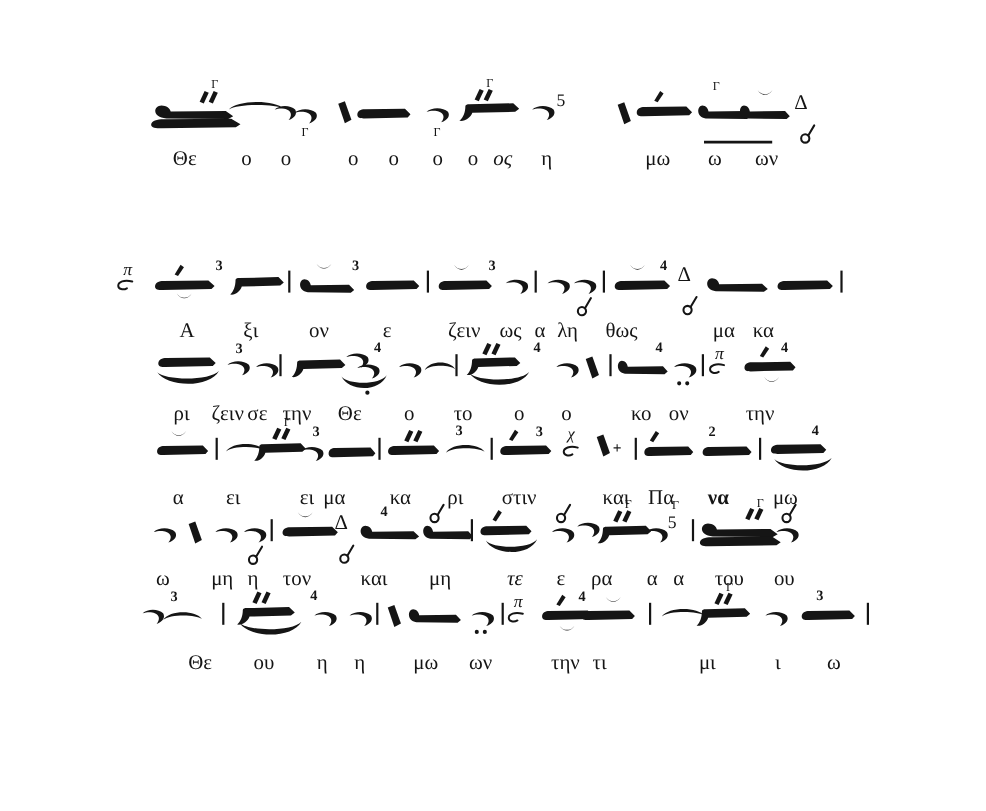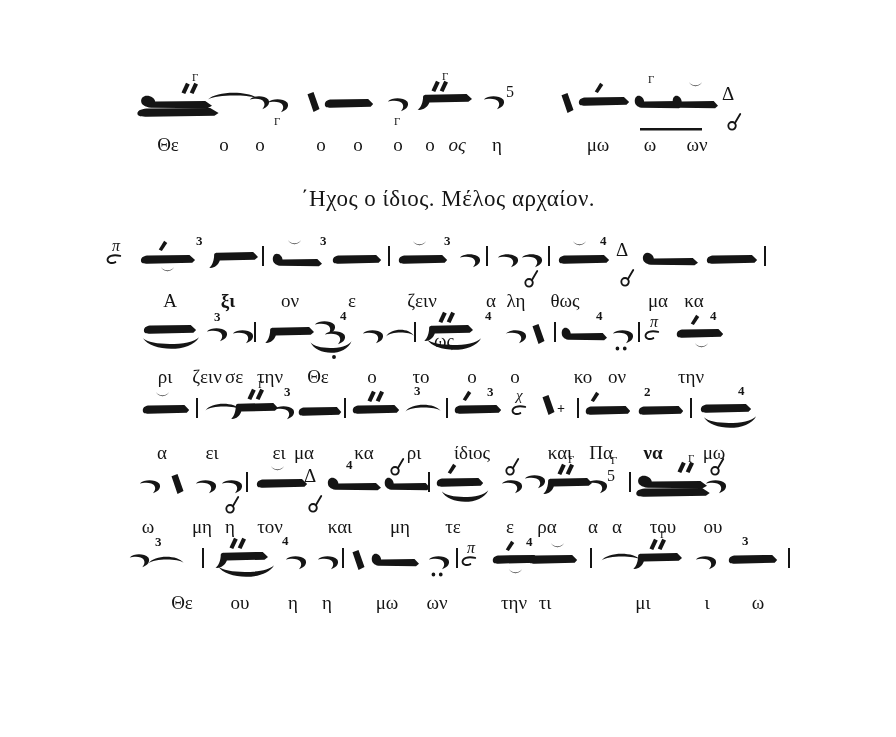--- a/index.html
+++ b/index.html
@@ -19,21 +19,20 @@
   .tg-pi{font-size:16px;font-style:italic;}
   .tg-chi{font-size:15px;font-style:italic;}
   .tg-gamma{font-size:11px;}
   .tg-hook{font-size:16px;}
   .tg-plus{font-size:14px;font-weight:bold;}
 </style>
 </head>
 <body>
 
 <div class="sheet">
-  <div class="heading">΄Ηχος ο ίδιος. Μέλος αρχαίον.</div>
   <div id="music">
       <div class="mline" style="top: 82px;">
         <span class="ng" style="left: 140px; top: 13px;">
           <svg viewBox="0 0 64 20" width="72" height="17" preserveAspectRatio="none">
             <path d="M6 1 C10 1 13 4 13.5 7.5 L58 7 L64 12.5 L60 15.5 L10 15 C4 14 1 11 1 7 C1 4 3 1 6 1 Z" fill="#151515"></path>
           </svg>
         </span>
         <span class="ng" style="left: 136px; top: 25px;">
           <svg viewBox="0 0 60 12" width="84" height="11" preserveAspectRatio="none">
             <path d="M1 7 C1 3 5 1.5 9 1.5 L53 1 L59 6.5 L56 9.5 L8 10.5 C4 10.5 1 10 1 7 Z" fill="#151515"></path>
@@ -255,25 +254,25 @@
             <path d="M6 1 C10 1 13 4 13.5 7.5 L58 7 L64 12.5 L60 15.5 L10 15 C4 14 1 11 1 7 C1 4 3 1 6 1 Z" fill="#151515"></path>
           </svg>
         </span>
         <span class="ng" style="left: 706px; top: 16px;">
           <svg viewBox="0 0 60 12" width="52" height="11" preserveAspectRatio="none">
             <path d="M1 7 C1 3 5 1.5 9 1.5 L53 1 L59 6.5 L56 9.5 L8 10.5 C4 10.5 1 10 1 7 Z" fill="#151515"></path>
           </svg>
         </span>
         <span class="vl" style="left: 764px; top: 8px;"></span>
         <span class="syl" style="left: 170px;">Α</span>
-        <span class="syl" style="left: 228px; font-weight: bold;">ξι</span>
+        <span class="syl" style="left: 228px;">ξι</span>
         <span class="syl" style="left: 290px;">ον</span>
         <span class="syl" style="left: 352px;">ε</span>
         <span class="syl" style="left: 422px;">ζειν</span>
-        <span class="syl" style="left: 444px; margin-top: 40px;">ως</span>
+        <span class="syl" style="left: 464px;">ως</span>
         <span class="syl" style="left: 491px;">α</span>
         <span class="syl" style="left: 516px;">λη</span>
         <span class="syl" style="left: 565px;">θως</span>
         <span class="syl" style="left: 658px;">μα</span>
         <span class="syl" style="left: 694px;">κα</span>
       </div>
       <div class="mline" style="top: 314px;">
         <span class="ng" style="left: 143px; top: 10px;">
           <svg viewBox="0 0 60 12" width="54" height="11" preserveAspectRatio="none">
             <path d="M1 7 C1 3 5 1.5 9 1.5 L53 1 L59 6.5 L56 9.5 L8 10.5 C4 10.5 1 10 1 7 Z" fill="#151515"></path>
@@ -524,21 +523,21 @@
           <svg viewBox="0 0 60 18" width="56" height="14" preserveAspectRatio="none">
             <path d="M2 3 C10 13 50 13 58 1.5 C54 11.5 42 16.5 30 16.5 C18 16.5 6 11.5 2 3 Z" fill="#151515"></path>
           </svg>
         </span>
         <span class="syl" style="left: 162px;">α</span>
         <span class="syl" style="left: 212px;">ει</span>
         <span class="syl" style="left: 279px;">ει</span>
         <span class="syl" style="left: 304px;">μα</span>
         <span class="syl" style="left: 364px;">κα</span>
         <span class="syl" style="left: 414px;">ρι</span>
-        <span class="syl" style="left: 472px;">ίδιος</span>
+        <span class="syl" style="left: 472px;">στιν</span>
         <span class="syl" style="left: 560px;">και</span>
         <span class="syl" style="left: 601px;">Πα</span>
         <span class="syl" style="left: 653px; font-weight: bold;">να</span>
         <span class="syl" style="left: 714px;">μω</span>
       </div>
       <div class="mline" style="top: 464px;">
         <span class="ng" style="left: 138px; top: 14px;">
           <svg viewBox="0 0 26 20" width="23" height="16" preserveAspectRatio="none">
             <path d="M2 7 C7 1.5 19 1.5 24 7 C26.5 11.5 24 16.5 17 19 C21 14 20 9 15 7 C11 5 5.5 6 2 7 Z" fill="#151515"></path>
           </svg>
@@ -678,21 +677,21 @@
             <path d="M1.7 17.5 a4.8 4.8 0 1 0 9.6 0 a4.8 4.8 0 1 0 -9.6 0" fill="none" stroke="#151515" stroke-width="2.4" stroke-linecap="round"></path>
             <path d="M10.2 13.8 L17 2.5" fill="none" stroke="#151515" stroke-width="2.4" stroke-linecap="round"></path>
           </svg>
         </span>
         <span class="syl" style="left: 148px;">ω</span>
         <span class="syl" style="left: 202px;">μη</span>
         <span class="syl" style="left: 230px;">η</span>
         <span class="syl" style="left: 270px;">τον</span>
         <span class="syl" style="left: 340px;">και</span>
         <span class="syl" style="left: 400px;">μη</span>
-        <span class="syl" style="left: 453px;">τε</span>
+        <span class="syl" style="left: 468px; font-style: italic;">τε</span>
         <span class="syl" style="left: 510px;">ε</span>
         <span class="syl" style="left: 547px;">ρα</span>
         <span class="syl" style="left: 593px;">α</span>
         <span class="syl" style="left: 617px;">α</span>
         <span class="syl" style="left: 663px;">του</span>
         <span class="syl" style="left: 713px;">ου</span>
       </div>
       <div class="mline" style="top: 540px;">
         <span class="ng" style="left: 128px; top: 12px;">
           <svg viewBox="0 0 26 20" width="22" height="16" preserveAspectRatio="none">

